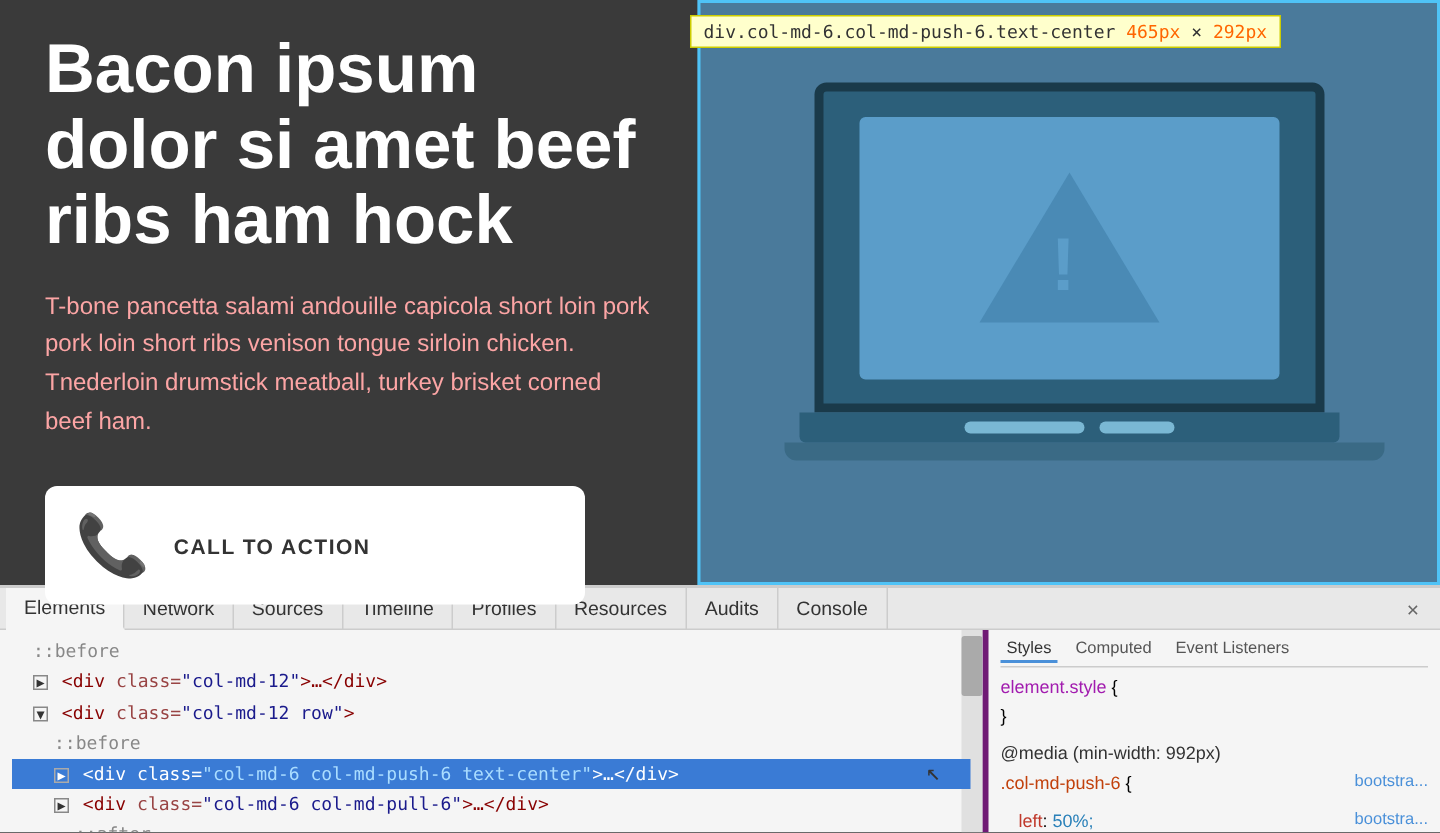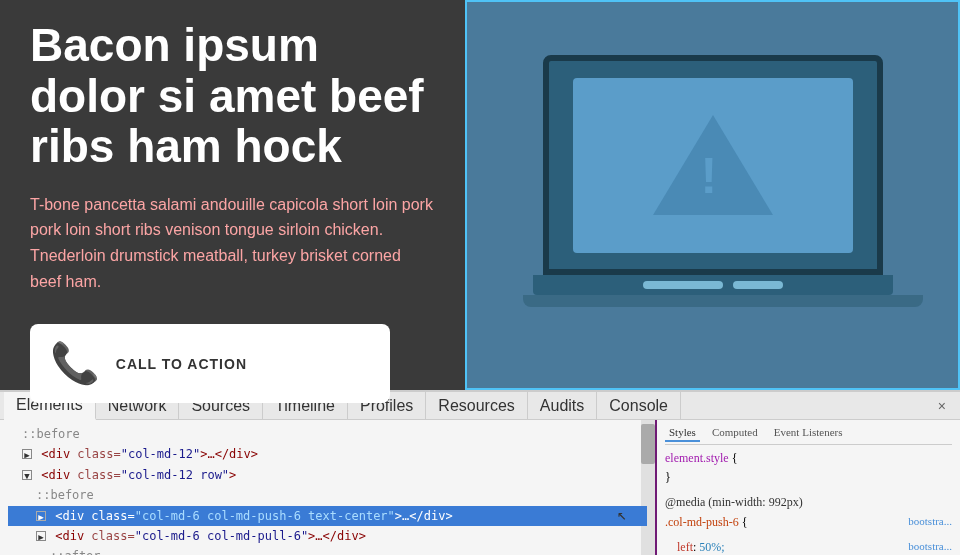--- a/index.html
+++ b/index.html
@@ -203,21 +203,21 @@
       align-items: center;
       background: #e8e8e8;
       border-bottom: 1px solid #ccc;
       padding: 0 4px;
       height: 28px;
       gap: 0;
     }
 
     .devtools-tab {
       padding: 4px 12px;
-      font-size: 16px;
+      font-size: 13px;
       color: #333;
       cursor: pointer;
       border-right: 1px solid #ccc;
       height: 28px;
       display: flex;
       align-items: center;
     }
 
     .devtools-tab.active {
       background: #f5f5f5;
@@ -264,23 +264,23 @@
 
     .dom-line.selected {
       background: #3a7bd5;
       color: white;
     }
     .dom-line .comment { color: #888; }
 
     
     .styles-panel {
       width: 305px;
-      border-left: 2px solid #701a75;
+      border-left: 4px solid #701a75;
       font-size: 12px;
-      font-family: Liberation Serif, serif;
+      font-family: Liberation Sans, sans-serif;
       padding: 4px 8px;
       overflow: hidden;
     }
 
     .styles-tabs {
       display: flex;
       gap: 8px;
       border-bottom: 1px solid #ccc;
       margin-bottom: 4px;
       padding-bottom: 2px;
@@ -315,20 +315,26 @@
     <div class="cta-box">
       <div class="phone-icon">📞</div>
       <div class="cta-text-block">
         <span class="cta-label">CALL TO ACTION</span>
       </div>
     </div>
   </div>
 
   <div class="right-panel">
 
+    <div class="element-tooltip">
+      <span>div.col-md-6.col-md-push-6.text-center</span>
+      <span class="dim">465px</span>
+      <span>×</span>
+      <span class="dim">292px</span>
+    </div>
 
     <div class="laptop-container">
       <div class="laptop-screen">
         <div class="screen-inner">
           <div style="position:relative;">
             <div class="warning-triangle">
               <span class="warning-exclaim">!</span>
             </div>
           </div>
         </div>

